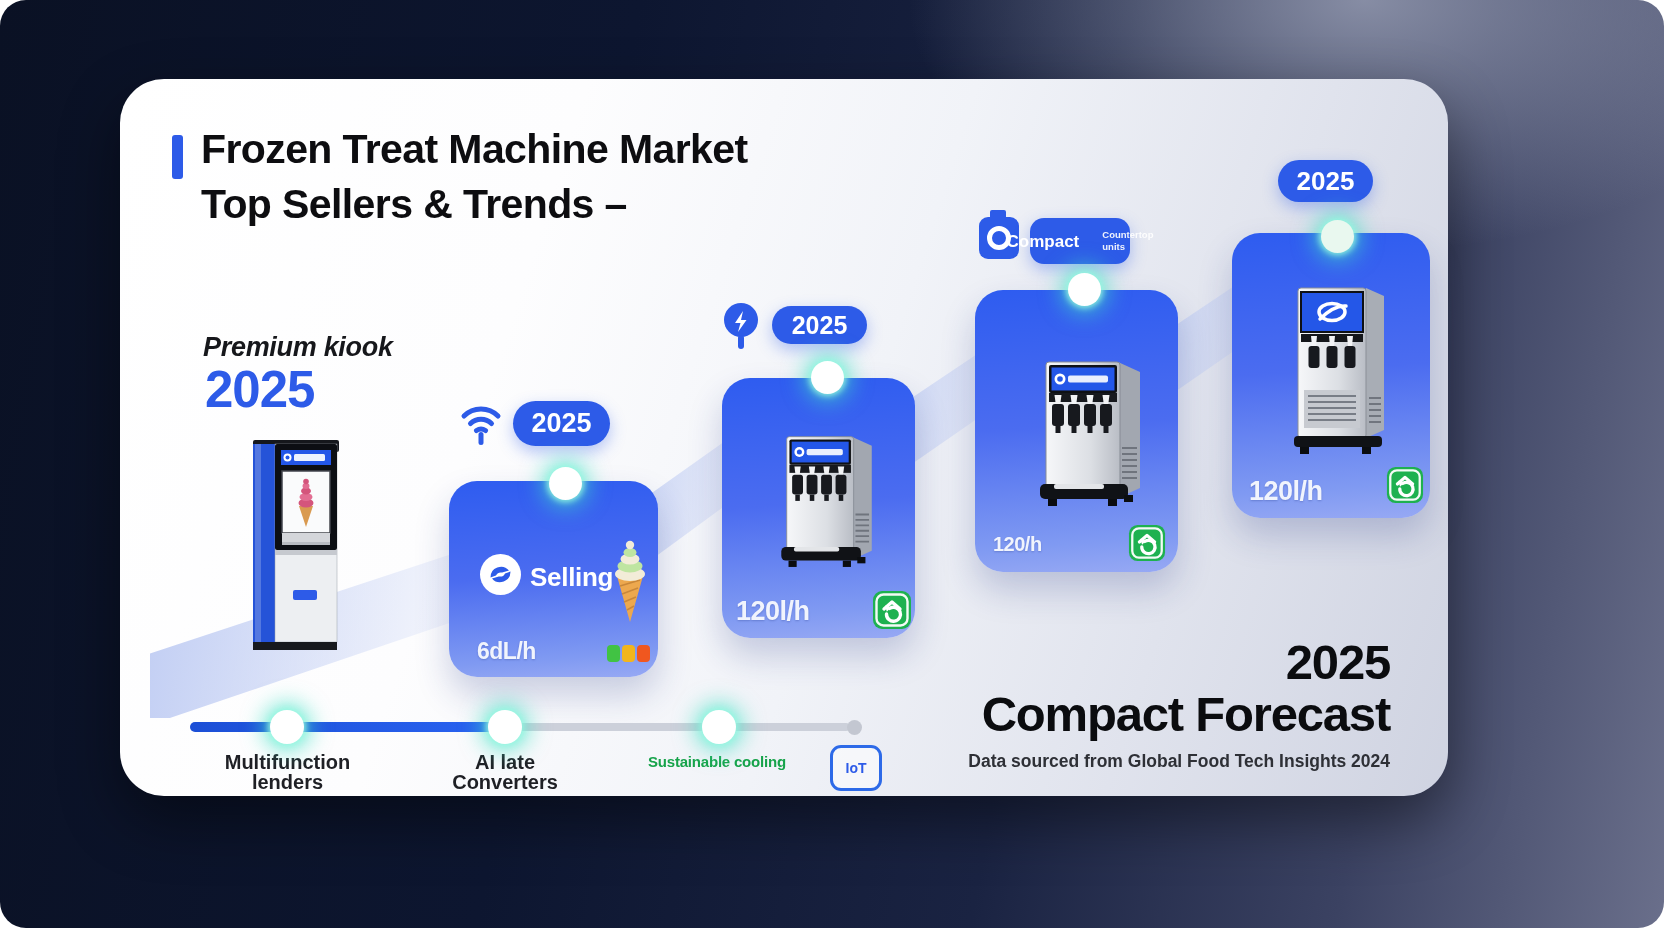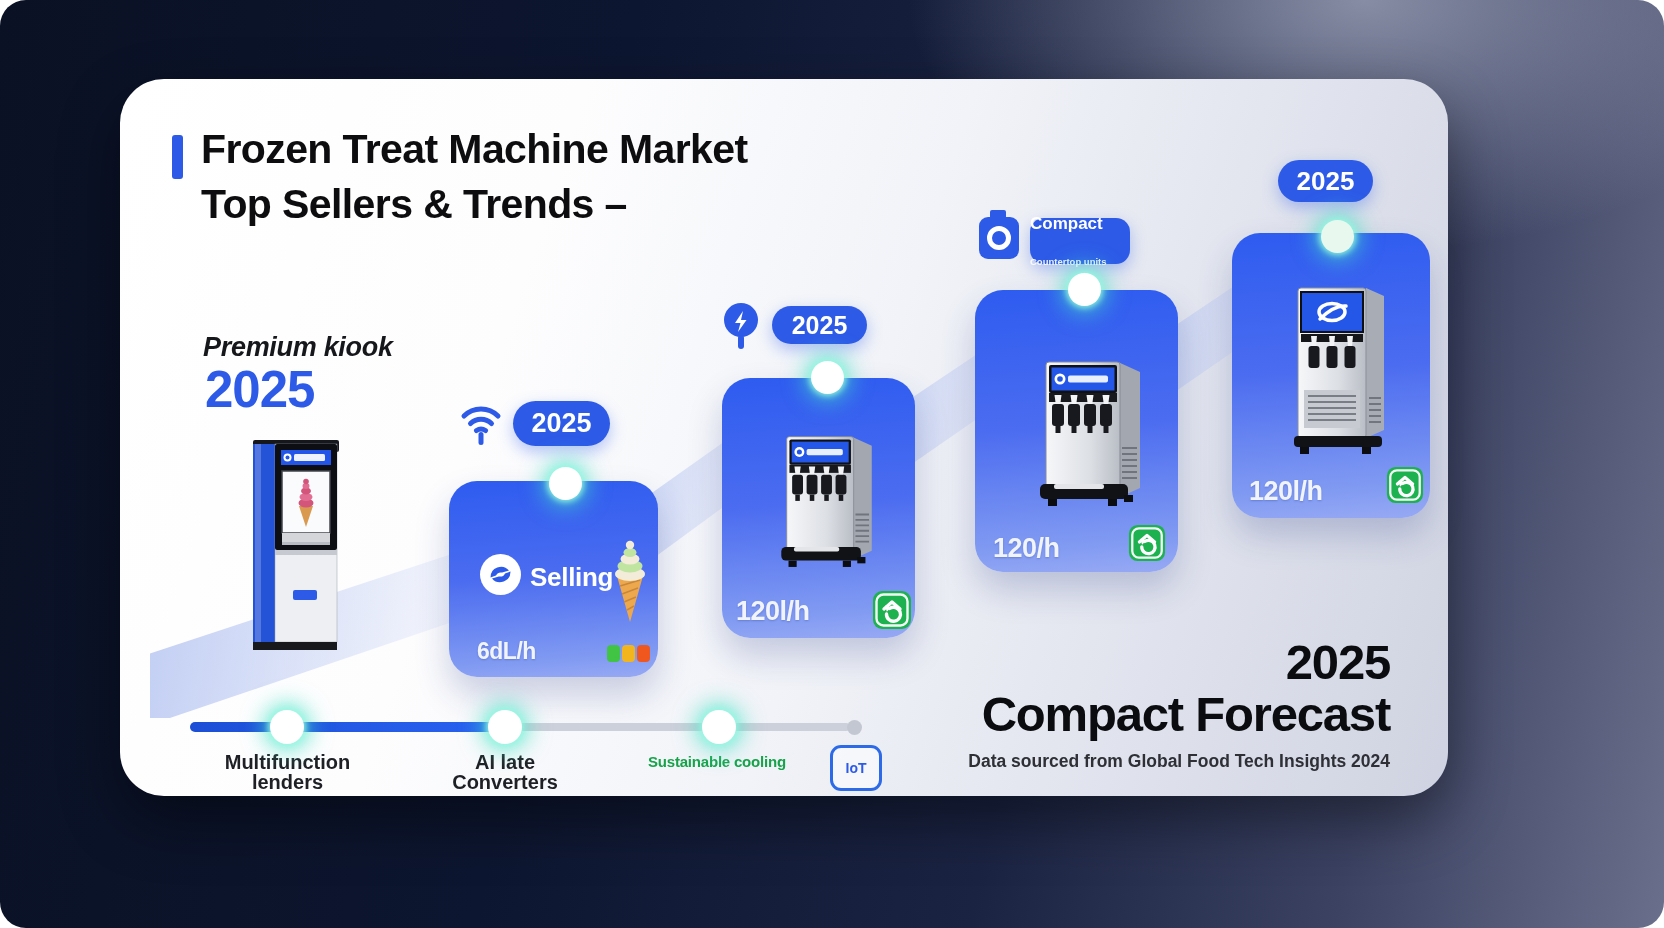--- a/index.html
+++ b/index.html
@@ -16,22 +16,22 @@
     clip-path:polygon(0 62%,100% 0,100% 40%,0 104%);z-index:1;}
   .z2{z-index:2;} .z3{z-index:3;}
   .accent-bar{left:172px;top:135px;width:11px;height:44px;border-radius:3px;background:#2d5be8;}
   .title{left:201px;top:122px;width:760px;font-size:41px;line-height:55px;font-weight:800;color:#0d0d10;letter-spacing:-.6px;}
   .step1-label{left:203px;top:332px;font-size:27px;font-weight:800;color:#16171b;letter-spacing:-.3px;font-style:italic;}
   .step1-year{left:205px;top:360px;font-size:51px;font-weight:800;color:#2d5be8;letter-spacing:-1px;}
   .bluecard{border-radius:28px;background:linear-gradient(176deg,#2e5cf0 0%,#4b6cf0 48%,#809af2 88%,#97a9f4 100%);
     box-shadow:0 18px 34px rgba(30,50,130,.22);}
   .pill{background:#2d5be8;color:#fff;font-weight:800;display:flex;align-items:center;justify-content:center;
     border-radius:24px;box-shadow:0 6px 16px rgba(45,91,232,.35);letter-spacing:0;}
-  .badge2line{background:#2d5be8;color:#fff;border-radius:14px;display:flex;flex-direction:column;
-    justify-content:center;box-shadow:0 6px 16px rgba(45,91,232,.35);gap:23px;}
+  .badge2line{background:#2d5be8;color:#fff;border-radius:14px;display:flex;flex-direction:row;
+    align-items:center;justify-content:center;box-shadow:0 6px 16px rgba(45,91,232,.35);gap:23px;}
   .node{width:33px;height:33px;border-radius:50%;background:#fff;
     box-shadow:0 0 6px 2px rgba(150,248,226,.95),0 0 20px 9px rgba(64,226,196,.55);}
   .node.mint{background:#e9f8ef;}
   .cap{color:#f1f4fd;font-weight:800;letter-spacing:-.5px;text-shadow:0 1px 2px rgba(20,40,120,.25);}
   .chip{width:13px;height:17px;border-radius:4px;}
   .tl-blue{left:190px;top:722px;width:322px;height:10px;border-radius:6px;background:linear-gradient(90deg,#1c4fd6,#2a63f2);}
   .tl-gray{left:510px;top:723px;width:340px;height:8px;border-radius:5px;background:#ccd0da;}
   .tl-end{left:847px;top:720px;width:15px;height:15px;border-radius:50%;background:#c3c7d1;}
   .tl-label{font-size:20px;line-height:20px;font-weight:700;color:#1f2025;text-align:center;}
   .sustain{font-size:15px;font-weight:800;color:#16a34a;letter-spacing:-.2px;}
@@ -207,21 +207,21 @@
       <polygon points="82.5,47 89.5,47 88,58 84,58" fill="#f2f3f5"></polygon>
         <rect x="80" y="56" width="12" height="22" rx="3" fill="#17191e"></rect>
         <rect x="83.5" y="78" width="5" height="7" fill="#17191e"></rect>
     </g>
     <rect x="20" y="136" width="88" height="15" rx="5" fill="#101216"></rect>
     <rect x="34" y="136" width="50" height="5" rx="2" fill="#e3e5e8"></rect>
     <rect x="28" y="151" width="9" height="7" fill="#0b0d10"></rect>
       <rect x="88" y="151" width="9" height="7" fill="#0b0d10"></rect>
       <rect x="104" y="147" width="9" height="7" fill="#0b0d10"></rect>
   </svg>
-  <div class="abs cap z3" style="left:993px;top:533px;font-size:27px;">120/h</div>
+  <div class="abs cap z3" style="left:993px;top:533px;font-size:20px;">120/h</div>
   <svg class="abs z3" style="left:1128px;top:524px;" width="38" height="38" viewBox="0 0 40 40">
     <rect x="1" y="1" width="38" height="38" rx="9" fill="#1eb150"></rect>
     <rect x="4.5" y="4.5" width="31" height="31" rx="7" fill="none" stroke="#fff" stroke-width="2.4" opacity=".95"></rect>
     <path d="M12 19 L20 12 L28 19" stroke="#fff" stroke-width="3.4" fill="none" stroke-linecap="round" stroke-linejoin="round"></path>
     <path d="M14.5 24 a7 7 0 1 0 3.2 -5.6" stroke="#fff" stroke-width="3.4" fill="none" stroke-linecap="round"></path>
     <polygon points="13,15.5 19,17.5 14.8,21.8" fill="#fff"></polygon>
   </svg>
 
   <div class="abs pill z3" style="left:1278px;top:160px;width:95px;height:42px;font-size:26px;">2025</div>
   <div class="abs bluecard z2" style="left:1232px;top:233px;width:198px;height:285px;"></div>

